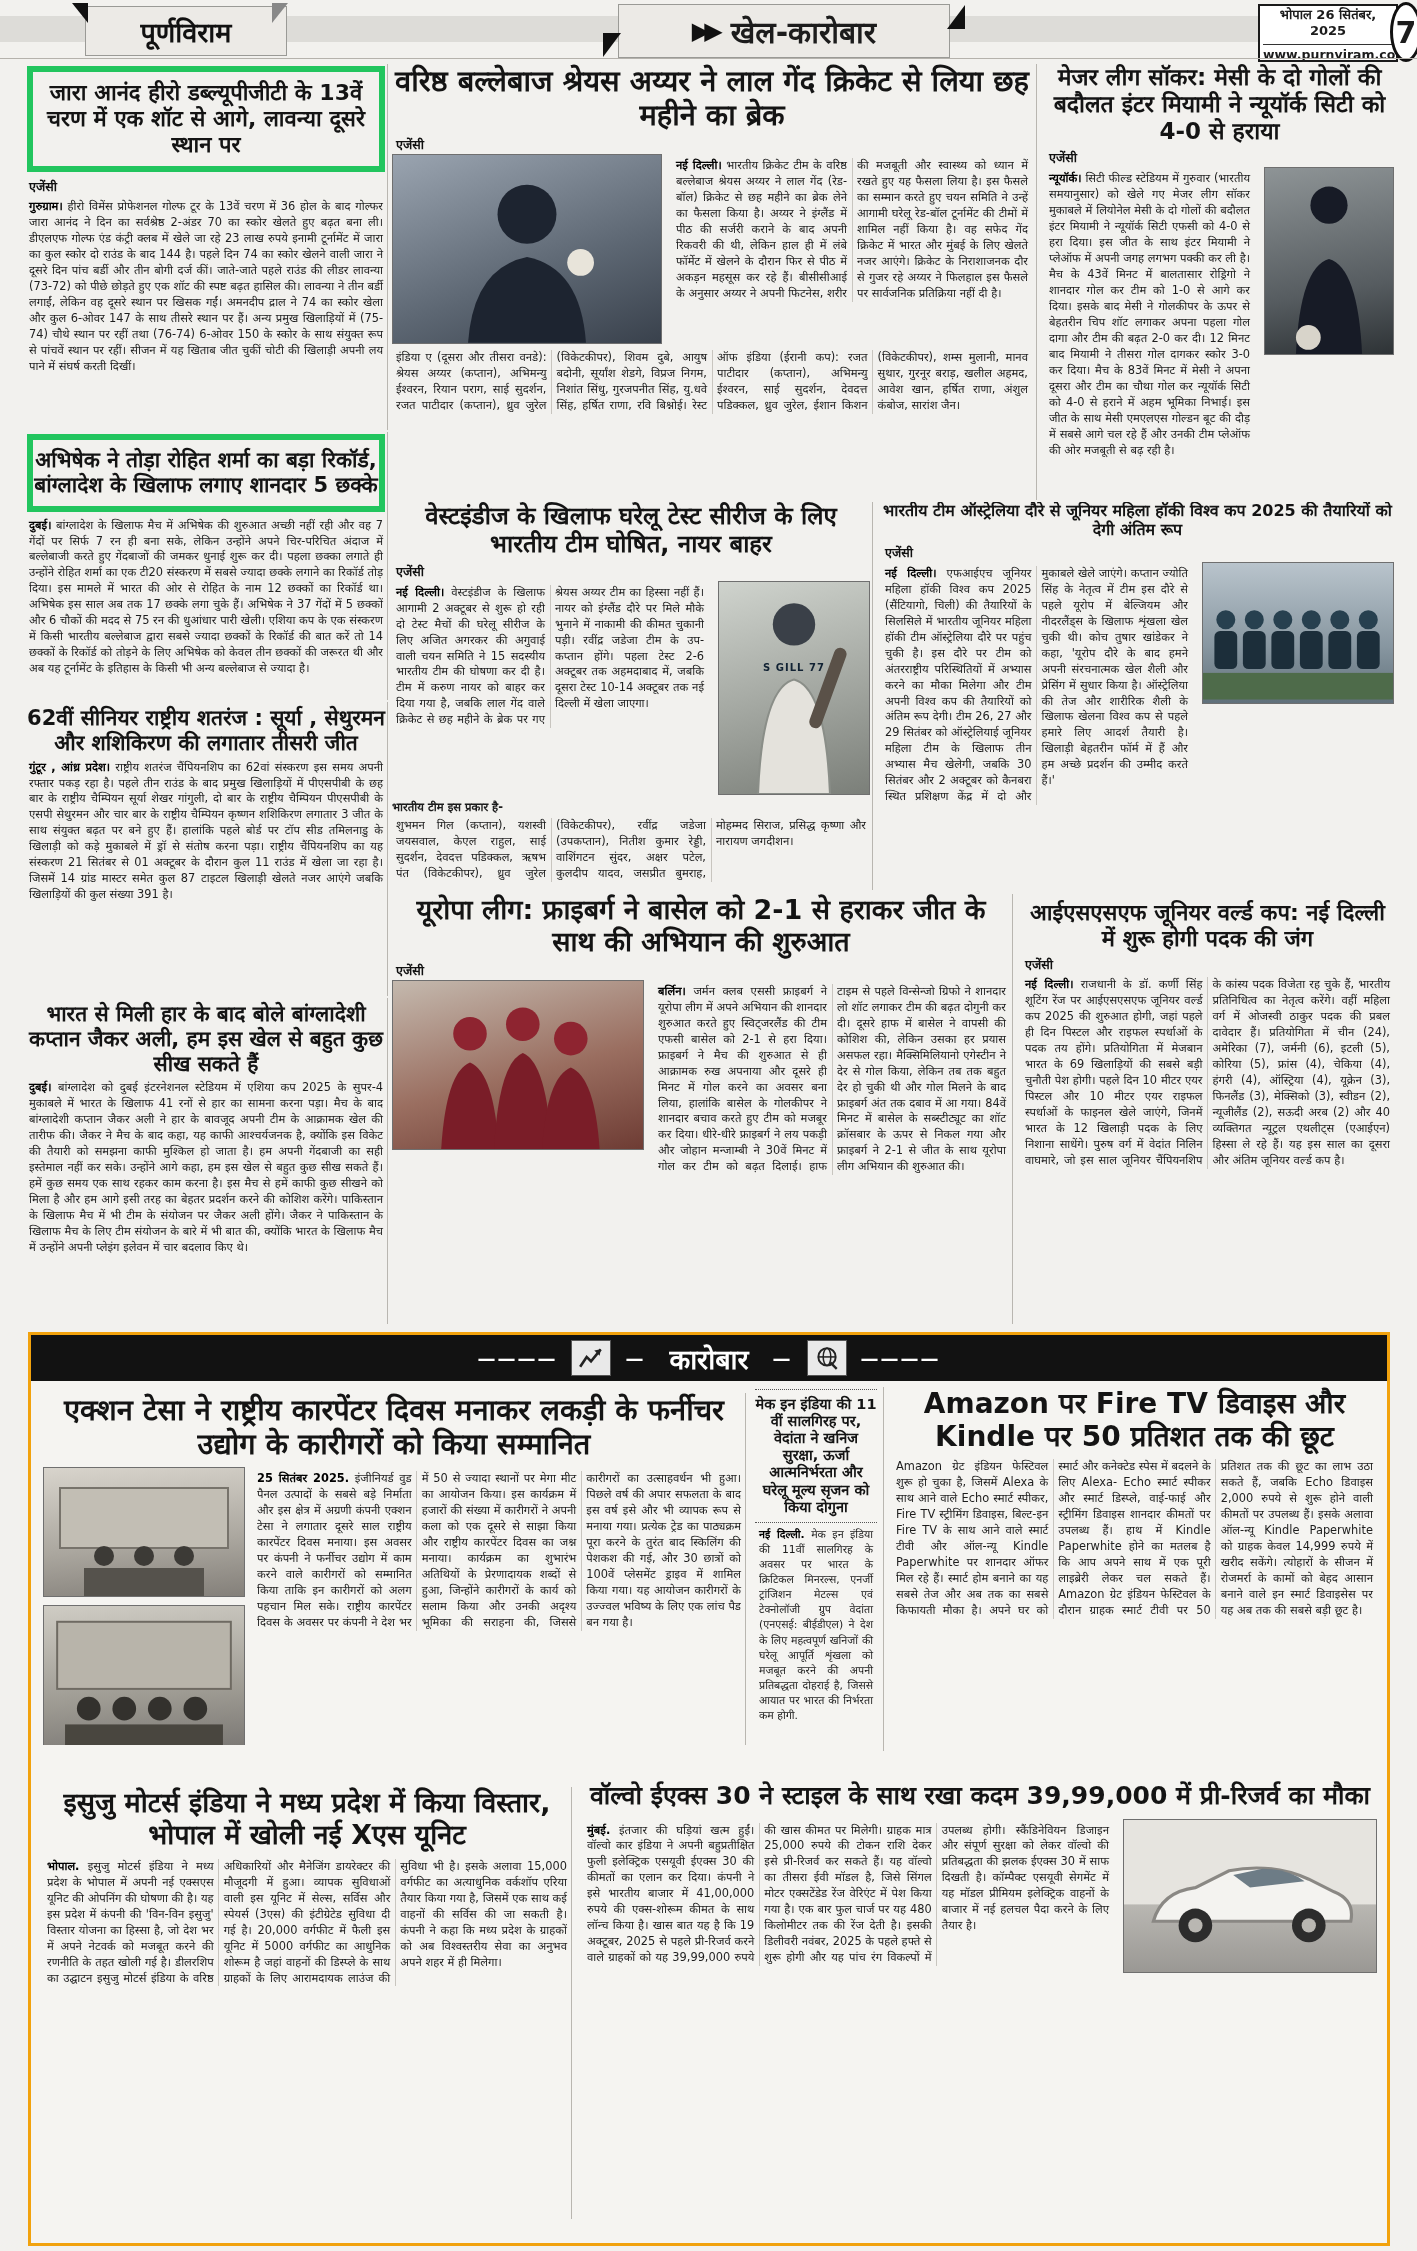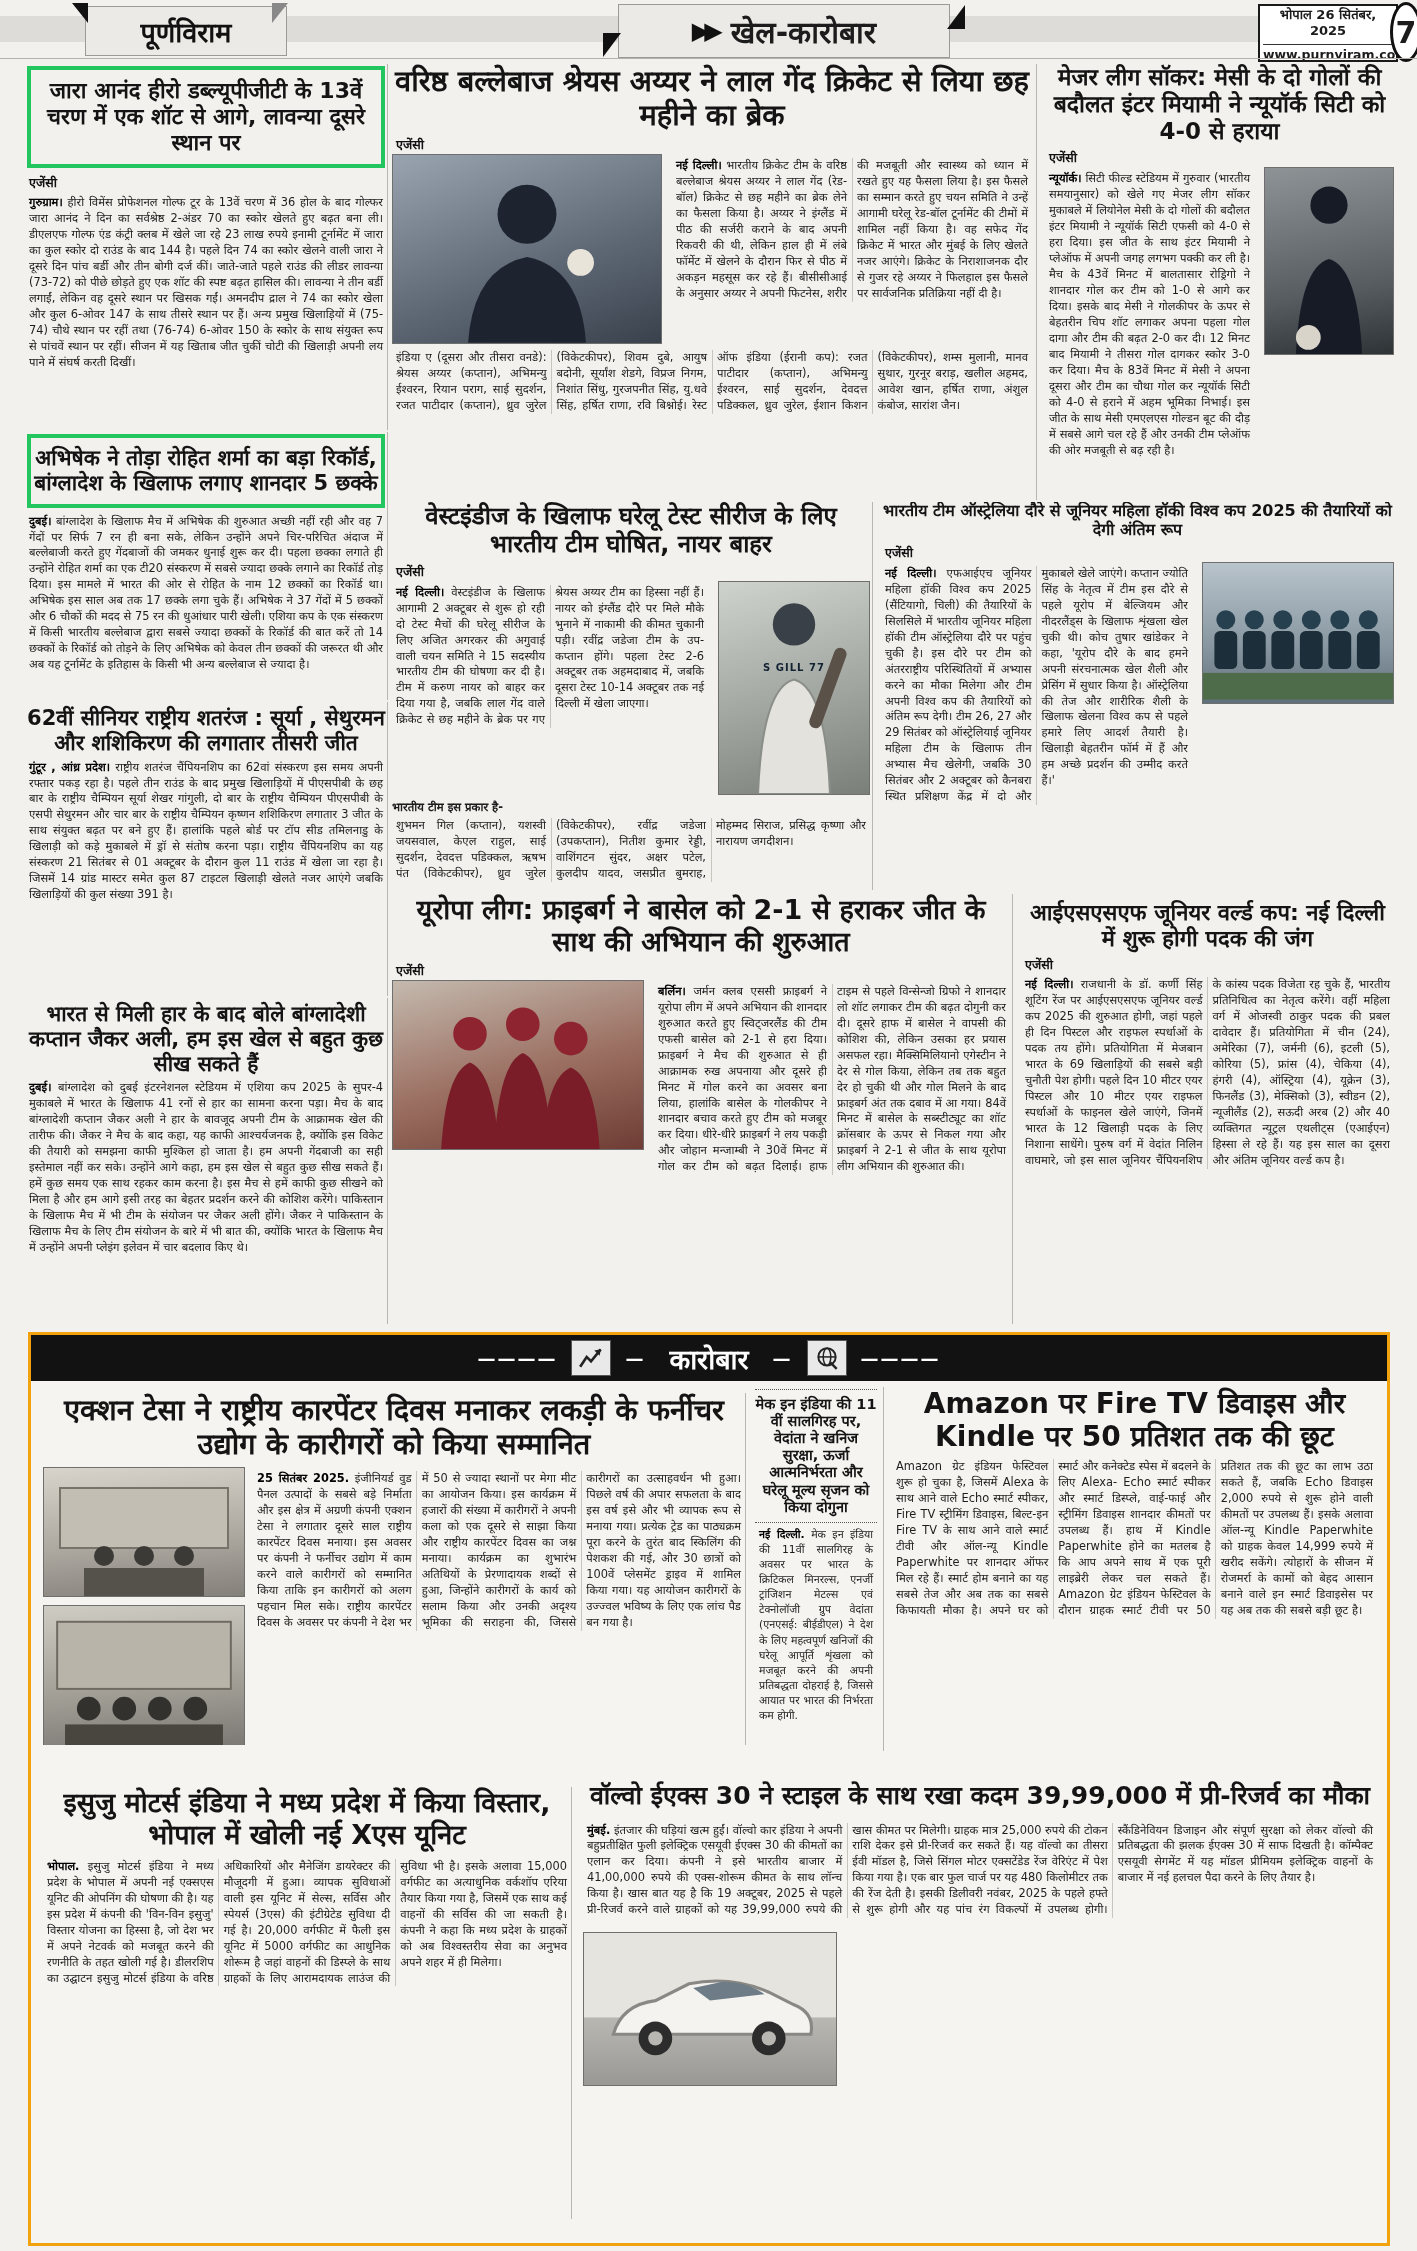--- a/index.html
+++ b/index.html
@@ -17,21 +17,21 @@
   #section-box:before{content:"";position:absolute;left:-16px;bottom:0;border-style:solid;border-width:24px 18px 0 0;border-color:#111 transparent transparent transparent;}
   #section-box:after{content:"";position:absolute;right:-16px;top:0;border-style:solid;border-width:0 0 24px 18px;border-color:transparent transparent #111 transparent;}
   #date-box{left:1258px;top:4px;width:130px;height:52px;background:#fff;border:2px solid #1a1a1a;flex-direction:column;padding:1px 3px;}
   #date-box .d1{font-weight:bold;font-size:13px;border-bottom:1px solid #333;width:100%;text-align:center;padding-bottom:6px;}
   #date-box .d2{font-weight:bold;font-size:12.5px;width:100%;text-align:center;padding-top:2px;}
   #page-num{position:absolute;left:1390px;top:2px;width:26px;height:54px;border:3px solid #111;border-radius:50%;
             display:flex;align-items:center;justify-content:center;font-size:30px;font-weight:bold;background:#fff;}
   
   .article{position:absolute;overflow:hidden;background:#f2f1ee;}
   .hl{font-weight:bold;color:#141414;text-align:center;line-height:1.18;margin:0 0 4px 0;}
-  .hl-box{border:4px solid #22c55e;padding:8px 0;margin:2px 2px 6px 2px;}
+  .hl-box{border:6px solid #22c55e;padding:8px 0;margin:2px 2px 6px 2px;}
   .byline{font-weight:bold;font-size:12.5px;margin:3px 0 1px 4px;color:#111;}
   .body{font-size:11.4px;line-height:1.4;text-align:justify;color:#1d1d1d;margin:4px;}
   .body b{color:#000;}
   .c2{column-count:2;column-gap:10px;column-rule:1px solid #c8c5bf;}
   .c3{column-count:3;column-gap:10px;column-rule:1px solid #c8c5bf;}
   .c4{column-count:4;column-gap:10px;column-rule:1px solid #c8c5bf;}
   .flexrow{display:flex;gap:10px;align-items:flex-start;}
   .vr{border-right:1px solid #b9b6b0;}
   .vl{border-left:1px solid #b9b6b0;}
   .squad-intro{font-weight:bold;font-size:11.5px;margin:4px 0 2px;}
@@ -263,21 +263,21 @@
       <p class="body c3" style="margin-top:6px;">Amazon ग्रेट इंडियन फेस्टिवल शुरू हो चुका है, जिसमें Alexa के साथ आने वाले Echo स्मार्ट स्पीकर, Fire TV स्ट्रीमिंग डिवाइस, बिल्ट-इन Fire TV के साथ आने वाले स्मार्ट टीवी और ऑल-न्यू Kindle Paperwhite पर शानदार ऑफर मिल रहे हैं। स्मार्ट होम बनाने का यह सबसे तेज और अब तक का सबसे किफायती मौका है। अपने घर को स्मार्ट और कनेक्टेड स्पेस में बदलने के लिए Alexa- Echo स्मार्ट स्पीकर और स्मार्ट डिस्प्ले, वाई-फाई और स्ट्रीमिंग डिवाइस शानदार कीमतों पर उपलब्ध हैं। हाथ में Kindle Paperwhite होने का मतलब है कि आप अपने साथ में एक पूरी लाइब्रेरी लेकर चल सकते हैं। Amazon ग्रेट इंडियन फेस्टिवल के दौरान ग्राहक स्मार्ट टीवी पर 50 प्रतिशत तक की छूट का लाभ उठा सकते हैं, जबकि Echo डिवाइस 2,000 रुपये से शुरू होने वाली कीमतों पर उपलब्ध हैं। इसके अलावा ऑल-न्यू Kindle Paperwhite को ग्राहक केवल 14,999 रुपये में खरीद सकेंगे। त्योहारों के सीजन में रोजमर्रा के कामों को बेहद आसान बनाने वाले इन स्मार्ट डिवाइसेस पर यह अब तक की सबसे बड़ी छूट है।</p>
     </div>
 
     <div class="article vr" style="left:12px;top:452px;width:528px;height:432px;background:transparent;">
       <div class="hl" style="font-size:27px;">इसुजु मोटर्स इंडिया ने मध्य प्रदेश में किया विस्तार, भोपाल में खोली नई Xएस यूनिट</div>
       <p class="body c3" style="margin-top:8px;"><b>भोपाल.</b> <span>इसुजु मोटर्स इंडिया ने मध्य प्रदेश के भोपाल में अपनी नई एक्सएस यूनिट की ओपनिंग की घोषणा की है। यह इस प्रदेश में कंपनी की 'विन-विन इसुजु' विस्तार योजना का हिस्सा है, जो देश भर में अपने नेटवर्क को मजबूत करने की रणनीति के तहत खोली गई है। डीलरशिप का उद्घाटन इसुजु मोटर्स इंडिया के वरिष्ठ अधिकारियों और मैनेजिंग डायरेक्टर की मौजूदगी में हुआ। व्यापक सुविधाओं वाली इस यूनिट में सेल्स, सर्विस और स्पेयर्स (3एस) की इंटीग्रेटेड सुविधा दी गई है। 20,000 वर्गफीट में फैली इस यूनिट में 5000 वर्गफीट का आधुनिक शोरूम है जहां वाहनों की डिस्प्ले के साथ ग्राहकों के लिए आरामदायक लाउंज की सुविधा भी है। इसके अलावा 15,000 वर्गफीट का अत्याधुनिक वर्कशॉप एरिया तैयार किया गया है, जिसमें एक साथ कई वाहनों की सर्विस की जा सकती है। कंपनी ने कहा कि मध्य प्रदेश के ग्राहकों को अब विश्वस्तरीय सेवा का अनुभव अपने शहर में ही मिलेगा।</span></p>
     </div>
 
     <div class="article" style="left:552px;top:446px;width:794px;height:438px;background:transparent;">
       <div class="hl" style="font-size:25px;">वॉल्वो ईएक्स 30 ने स्टाइल के साथ रखा कदम 39,99,000 में प्री-रिजर्व का मौका</div>
-      <div class="flexrow" style="margin-top:8px;flex-direction:column;">
+      <div class="flexrow" style="margin-top:8px;">
         <p class="body c3" style="flex:1;"><b>मुंबई.</b> <span>इंतजार की घड़ियां खत्म हुईं। वॉल्वो कार इंडिया ने अपनी बहुप्रतीक्षित फुली इलेक्ट्रिक एसयूवी ईएक्स 30 की कीमतों का एलान कर दिया। कंपनी ने इसे भारतीय बाजार में 41,00,000 रुपये की एक्स-शोरूम कीमत के साथ लॉन्च किया है। खास बात यह है कि 19 अक्टूबर, 2025 से पहले प्री-रिजर्व करने वाले ग्राहकों को यह 39,99,000 रुपये की खास कीमत पर मिलेगी। ग्राहक मात्र 25,000 रुपये की टोकन राशि देकर इसे प्री-रिजर्व कर सकते हैं। यह वॉल्वो का तीसरा ईवी मॉडल है, जिसे सिंगल मोटर एक्सटेंडेड रेंज वेरिएंट में पेश किया गया है। एक बार फुल चार्ज पर यह 480 किलोमीटर तक की रेंज देती है। इसकी डिलीवरी नवंबर, 2025 के पहले हफ्ते से शुरू होगी और यह पांच रंग विकल्पों में उपलब्ध होगी। स्कैंडिनेवियन डिजाइन और संपूर्ण सुरक्षा को लेकर वॉल्वो की प्रतिबद्धता की झलक ईएक्स 30 में साफ दिखती है। कॉम्पैक्ट एसयूवी सेगमेंट में यह मॉडल प्रीमियम इलेक्ट्रिक वाहनों के बाजार में नई हलचल पैदा करने के लिए तैयार है।</span></p>
         <div class="photo" style="width:252px;height:152px;background:linear-gradient(180deg,#e6e4df 55%,#b9b7b2 56%,#9a9894);">
           <svg viewBox="0 0 120 60">
               <path d="M14 42 Q18 28 34 26 L50 18 Q70 14 88 22 L100 28 Q110 32 108 42 Z" fill="#f4f3f0" stroke="#8a8884" stroke-width="1.5"></path>
               <circle cx="34" cy="44" r="8" fill="#2c2c2c"></circle>
               <circle cx="88" cy="44" r="8" fill="#2c2c2c"></circle>
               <circle cx="34" cy="44" r="3.4" fill="#b9b7b2"></circle>
               <circle cx="88" cy="44" r="3.4" fill="#b9b7b2"></circle>
               <path d="M52 20 L66 17 Q78 17 86 23 L60 26 Z" fill="#6d7c86"></path>
             </svg>

